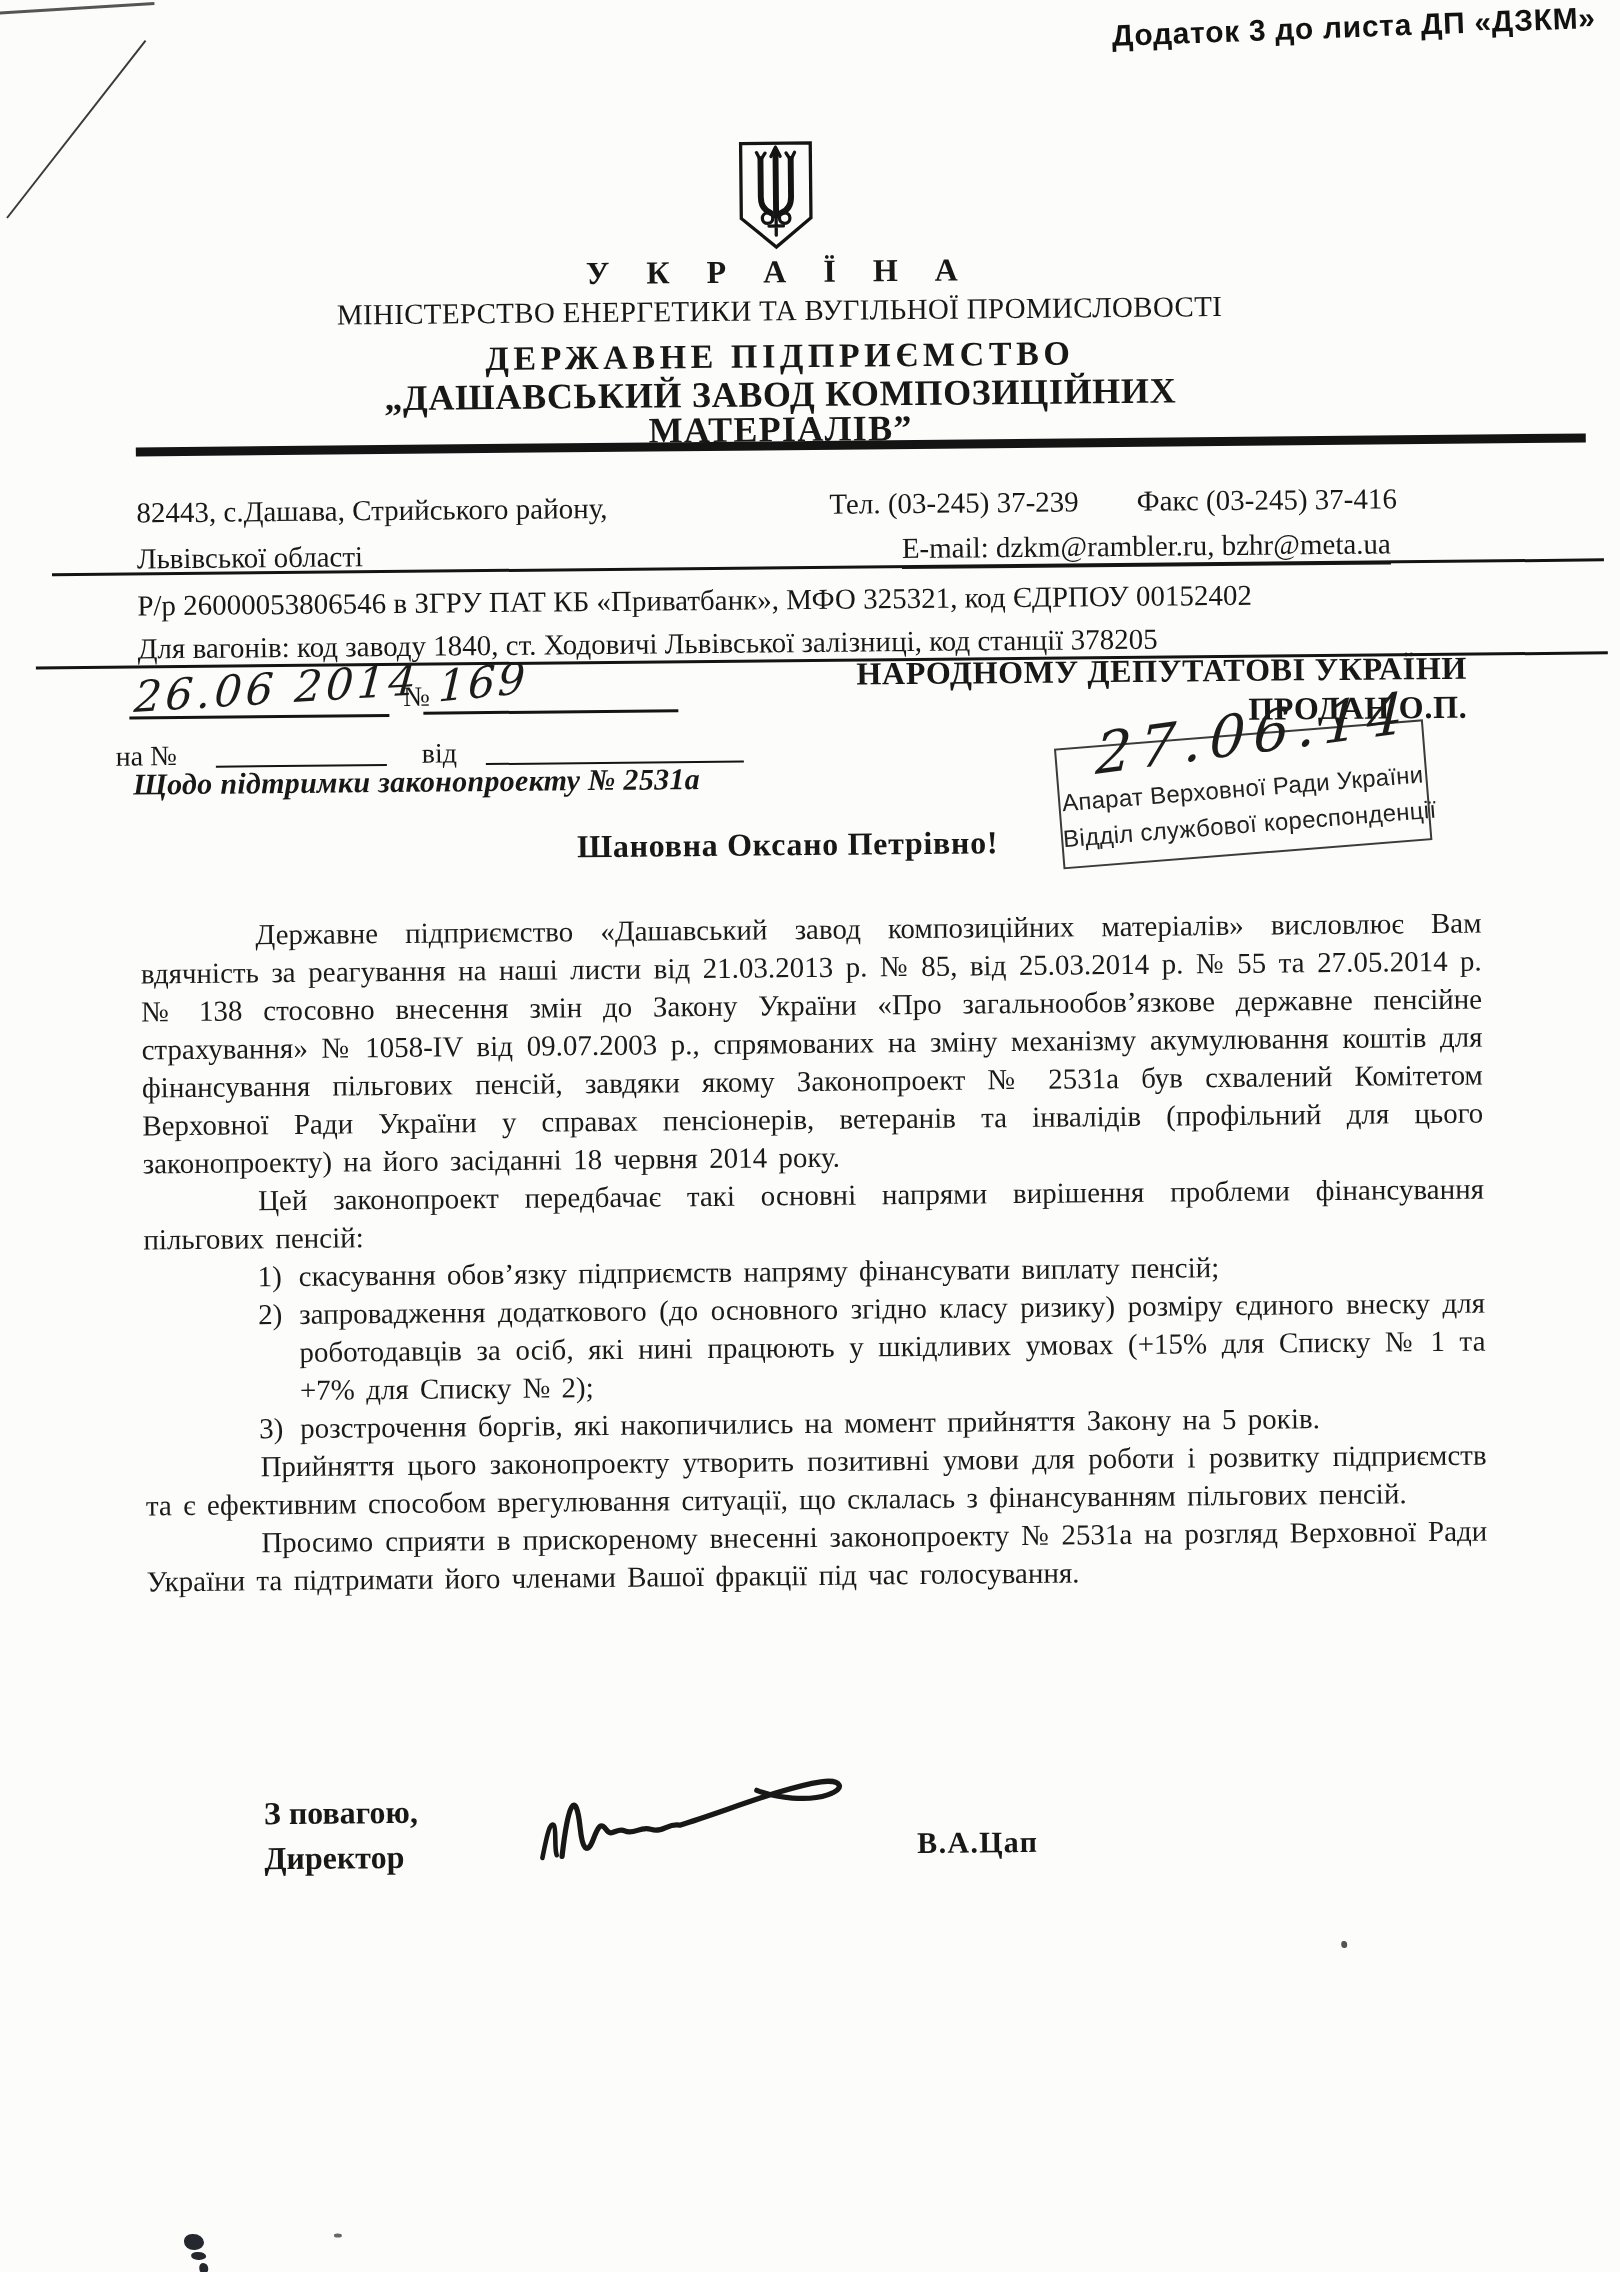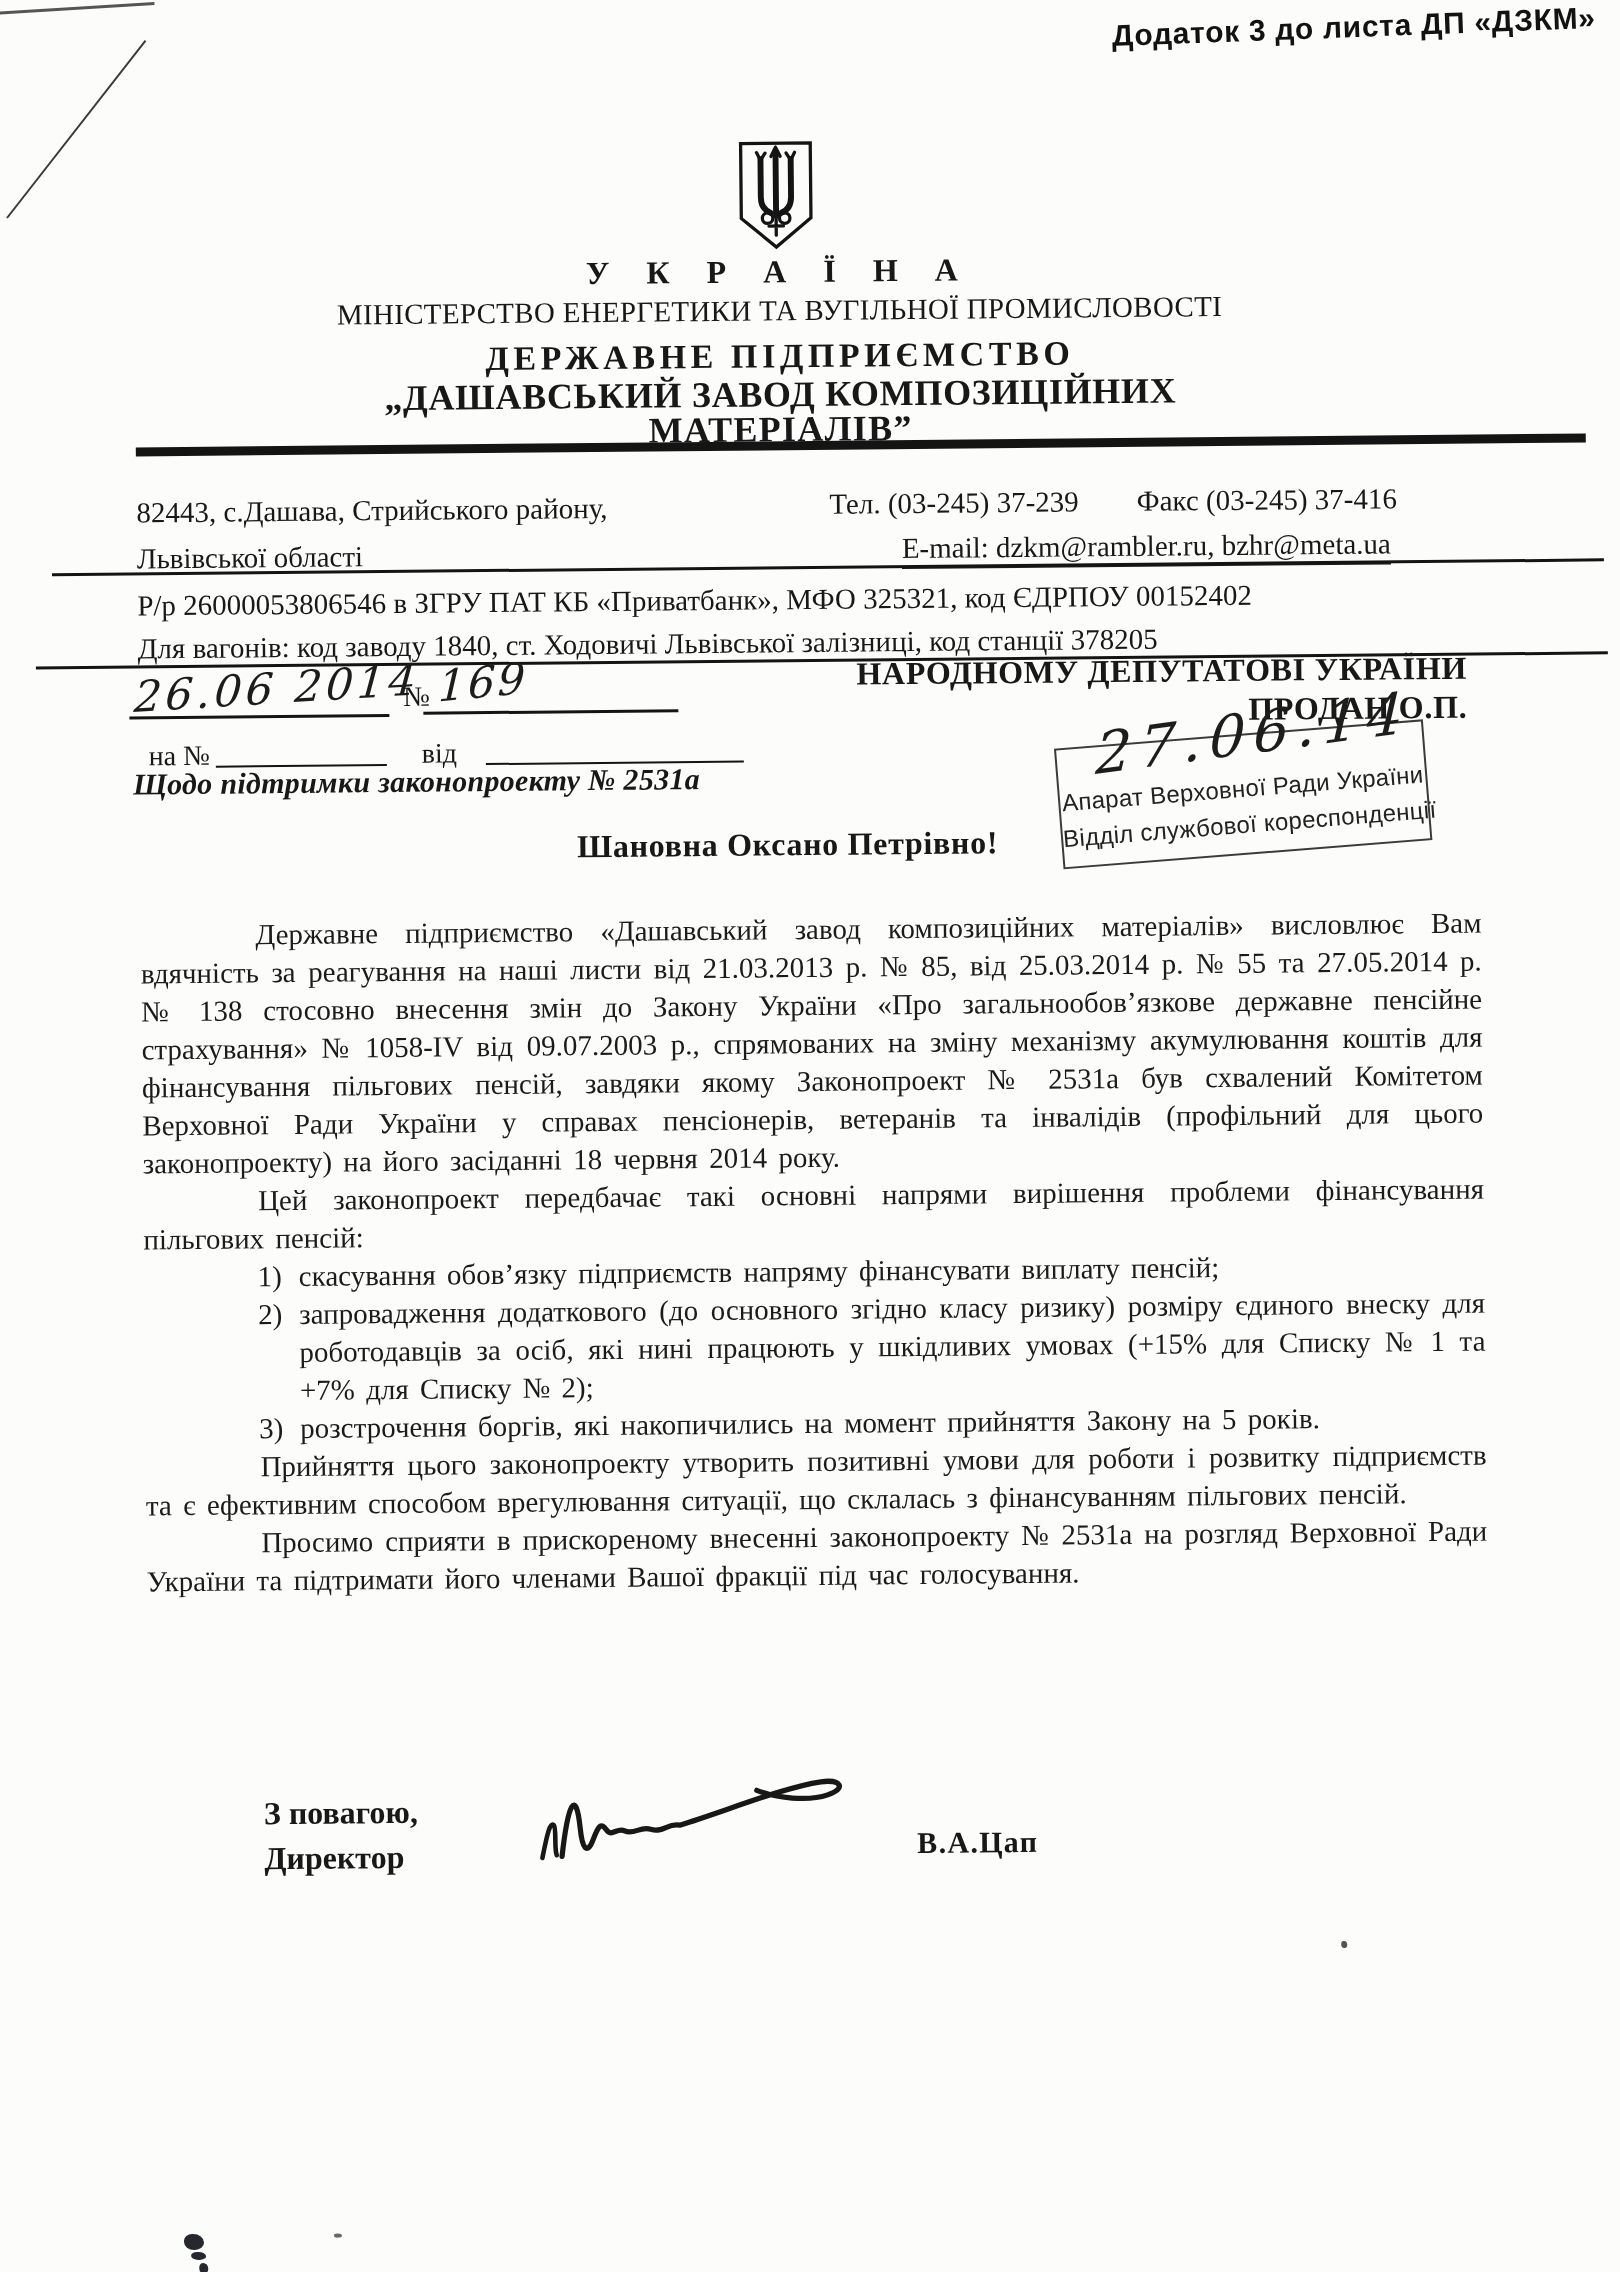--- a/index.html
+++ b/index.html
@@ -122,21 +122,21 @@
     <div class="abs addr" style="left:141px;top:626px;white-space:nowrap;">Для вагонів: код заводу 1840, ст. Ходовичі Львівської залізниці, код станції 378205</div>
 
     <div class="rule" style="left:39px;top:659px;width:1572px;height:3.3px;"></div>
 
     <div class="abs hand hand-date">26.06 2014</div>
     <div class="rule" style="left:132px;top:710px;width:260px;height:2.6px;"></div>
     <div class="abs form-label" style="left:406px;top:677px;">№</div>
     <div class="abs hand hand-num">169</div>
     <div class="rule" style="left:426px;top:708px;width:255px;height:2.6px;"></div>
 
-    <div class="abs form-label" style="left:151px;top:734px;">на №</div>
+    <div class="abs form-label" style="left:118px;top:734px;">на №</div>
     <div class="rule" style="left:218px;top:760px;width:171px;height:2px;"></div>
     <div class="abs form-label" style="left:424px;top:734px;">від</div>
     <div class="rule" style="left:488px;top:760px;width:258px;height:2px;"></div>
 
     <div class="abs subject">Щодо підтримки законопроекту № 2531а</div>
 
     <div class="recipient">
       <div>НАРОДНОМУ ДЕПУТАТОВІ УКРАЇНИ</div>
       <div>ПРОДАН О.П.</div>
     </div>

